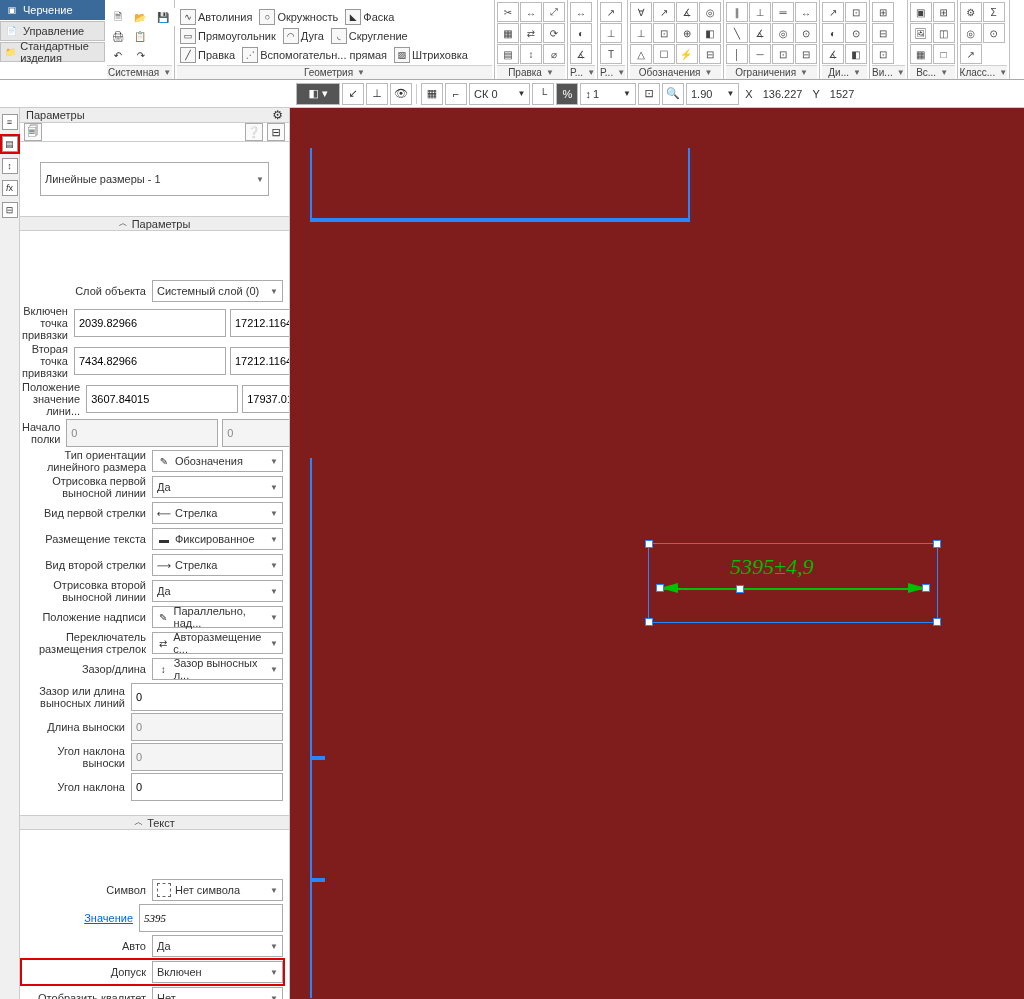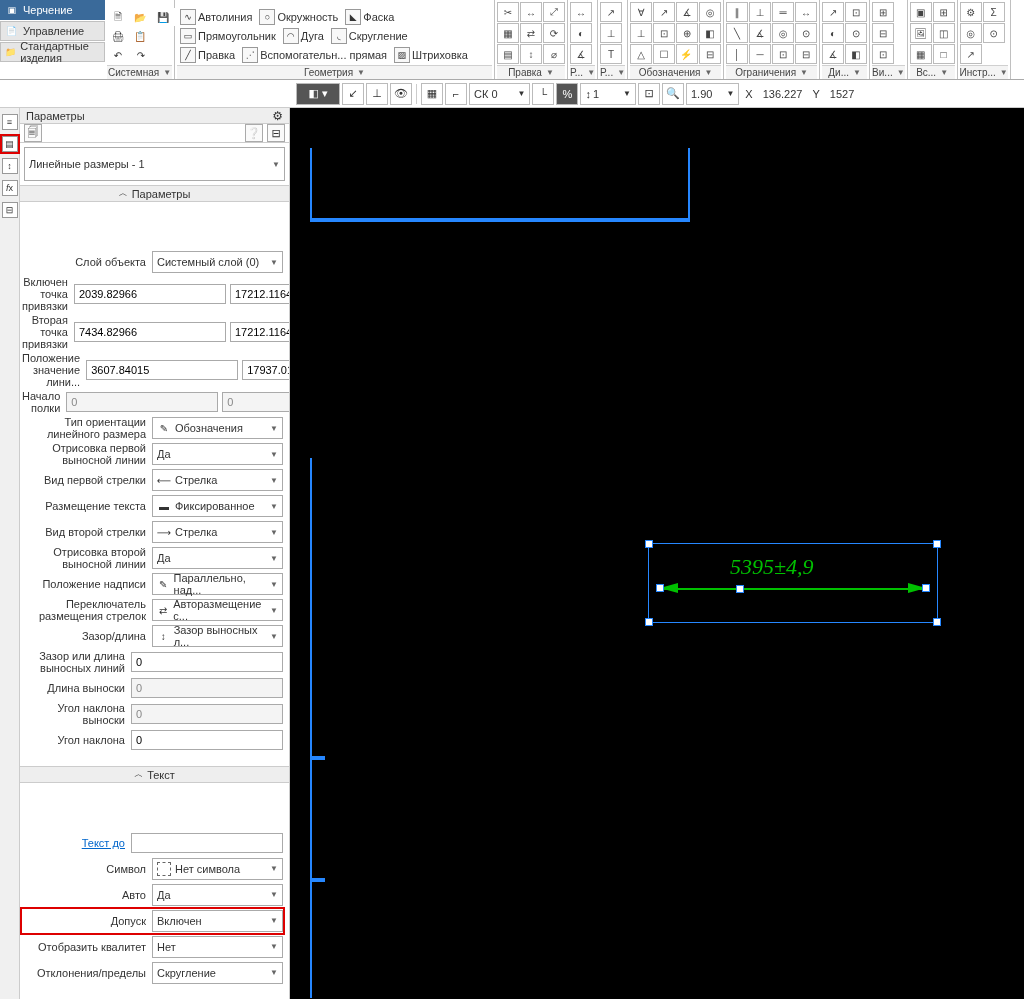--- a/index.html
+++ b/index.html
@@ -34,38 +34,38 @@
 .work { display: flex; height: calc(999px - 108px); }
 .left-rail { width: 20px; background: #f0f0f0; border-right: 1px solid #ccc; display: flex; flex-direction: column; align-items: center; gap: 6px; padding-top: 6px; }
 .rail-btn { width: 16px; height: 16px; border: 1px solid #999; background: #fff; font-size: 9px; display: flex; align-items: center; justify-content: center; cursor: pointer; }
 .redbox { outline: 2px solid #d00; }
 
 .panel { width: 270px; background: #fff; border-right: 1px solid #ccc; display: flex; flex-direction: column; overflow-y: auto; }
 .panel-header { height: 22px; background: #eee; display: flex; align-items: center; justify-content: space-between; padding: 0 6px; border-bottom: 1px solid #ccc; }
 .gear { font-size: 12px; cursor: pointer; }
 .panel-top { height: 24px; display: flex; align-items: center; gap: 4px; padding: 0 4px; border-bottom: 1px solid #ccc; justify-content: flex-end; }
 .panel-top .mini { width: 18px; height: 18px; border: 1px solid #aaa; background: #fafafa; display:flex; align-items:center; justify-content:center; cursor:pointer; font-size:11px; }
-.obj-sel { height: 22px; border: 1px solid #aaa; margin: 4px; display: flex; align-items: center; padding: 16px 4px; cursor: pointer; background: #fff; }
+.obj-sel { height: 22px; border: 1px solid #aaa; margin: 20px; display: flex; align-items: center; padding: 16px 4px; cursor: pointer; background: #fff; }
 .obj-sel .arrow { margin-left: auto; font-size: 8px; color: #666; }
 
 .group-head { height: 22px; background: #eee; display: flex; align-items: center; justify-content: center; gap: 4px; border-top: 1px solid #ccc; border-bottom: 1px solid #ccc; font-size: 11px; cursor: pointer; }
 
 .prop-row { display: flex; align-items: center; min-height: 24px; margin-bottom: 2px; }
 .prop-label { width: 130px; text-align: right; padding-right: 6px; font-size: 11px; color: #333; }
 .prop-label.link { color: #06c; text-decoration: underline; cursor: pointer; }
 .prop-field { flex: 1; display: flex; gap: 4px; }
-.prop-input { flex: 1; height: 20px; border: 1px solid #aaa; padding: 0 4px; font-size: 11px; background: #fff; }
+.prop-input { flex: 1; height: 28px; border: 1px solid #aaa; padding: 0 4px; font-size: 11px; background: #fff; }
 .prop-input.ro { background: #f4f4f4; color: #888; }
 .prop-select { flex: 1; height: 22px; border: 1px solid #aaa; padding: 0 4px; font-size: 11px; background: #fff; display: flex; align-items: center; gap: 4px; }
 .prop-select .arrow { margin-left: auto; font-size: 8px; color: #666; }
 .sel-icon { width: 14px; height: 14px; display: inline-flex; align-items: center; justify-content: center; font-size: 10px; }
 .panel-body { padding: 4px 6px 12px 2px; margin-top: 44px; }
 
 
-.canvas { flex: 1; background: #000000; position: relative; }
+.canvas { flex: 1; background: #7f1d1d; position: relative; }
 .drawing-border { position: absolute; border: 2px solid #2687ff; }
 .dim-box { position: absolute; border: 1px solid #2687ff; }
 .dim-handle { width: 8px; height: 8px; background: #fff; border: 1px solid #2687ff; position: absolute; }
 .dim-handle.mid { background: #2687ff; }
 .dim-line { position: absolute; height: 0; border-top: 2px solid #00c000; }
 .dim-arrow { width: 0; height: 0; border-top: 5px solid transparent; border-bottom: 5px solid transparent; position: absolute; }
 .dim-arrow.left { border-right: 18px solid #00c000; }
 .dim-arrow.right { border-left: 18px solid #00c000; }
 .dim-text { position: absolute; color: #00c000; font-style: italic; font-size: 22px; font-family: Georgia, serif; }
 </style>
@@ -345,21 +345,21 @@
         </div>
         <div class="icon-row">
           <span class="ibtn">◎</span>
           <span class="ibtn">⊙</span>
         </div>
         <div class="icon-row">
           <span class="ibtn">↗</span>
         </div>
       </div>
     <div class="section-label">
-        <span>Инстр...</span>
+        <span>Класс...</span>
         <span class="drop">▼</span>
       </div>
   </div>
 </div>
 
 <div class="toolbar2">
   <div style="width:290px"></div>
   <span class="tb-btn" style="width:44px;background:#555;color:#fff">◧ ▾</span>
   <span class="tb-btn">↙</span>
   <span class="tb-btn">⊥</span>
@@ -566,33 +566,33 @@
           </div>
         </div>
     </div>
 
     <div class="group-head">
         <span style="font-size:9px">︿</span>
         <span>Текст</span>
       </div>
     <div class="panel-body">
       <div class="prop-row">
-          <div class="prop-label link">Текст до</div>
-          <div class="prop-field">
-            <input class="prop-input" value="" style="">
-          </div>
-        </div>
-      <div class="prop-row">
           <div class="prop-label">Символ</div>
           <div class="prop-field">
             <div class="prop-select">
               <span class="sel-icon" style="border:1px dashed #666"></span>
               <span>Нет символа</span>
               <span class="arrow">▼</span>
             </div>
+          </div>
+        </div>
+      <div class="prop-row">
+          <div class="prop-label link">Значение</div>
+          <div class="prop-field">
+            <input class="prop-input" style="font-style: italic; font-family: Georgia;" value="5395">
           </div>
         </div>
       <div class="prop-row">
           <div class="prop-label">Авто</div>
           <div class="prop-field">
             <div class="prop-select">
               <span>Да</span>
               <span class="arrow">▼</span>
             </div>
           </div>

